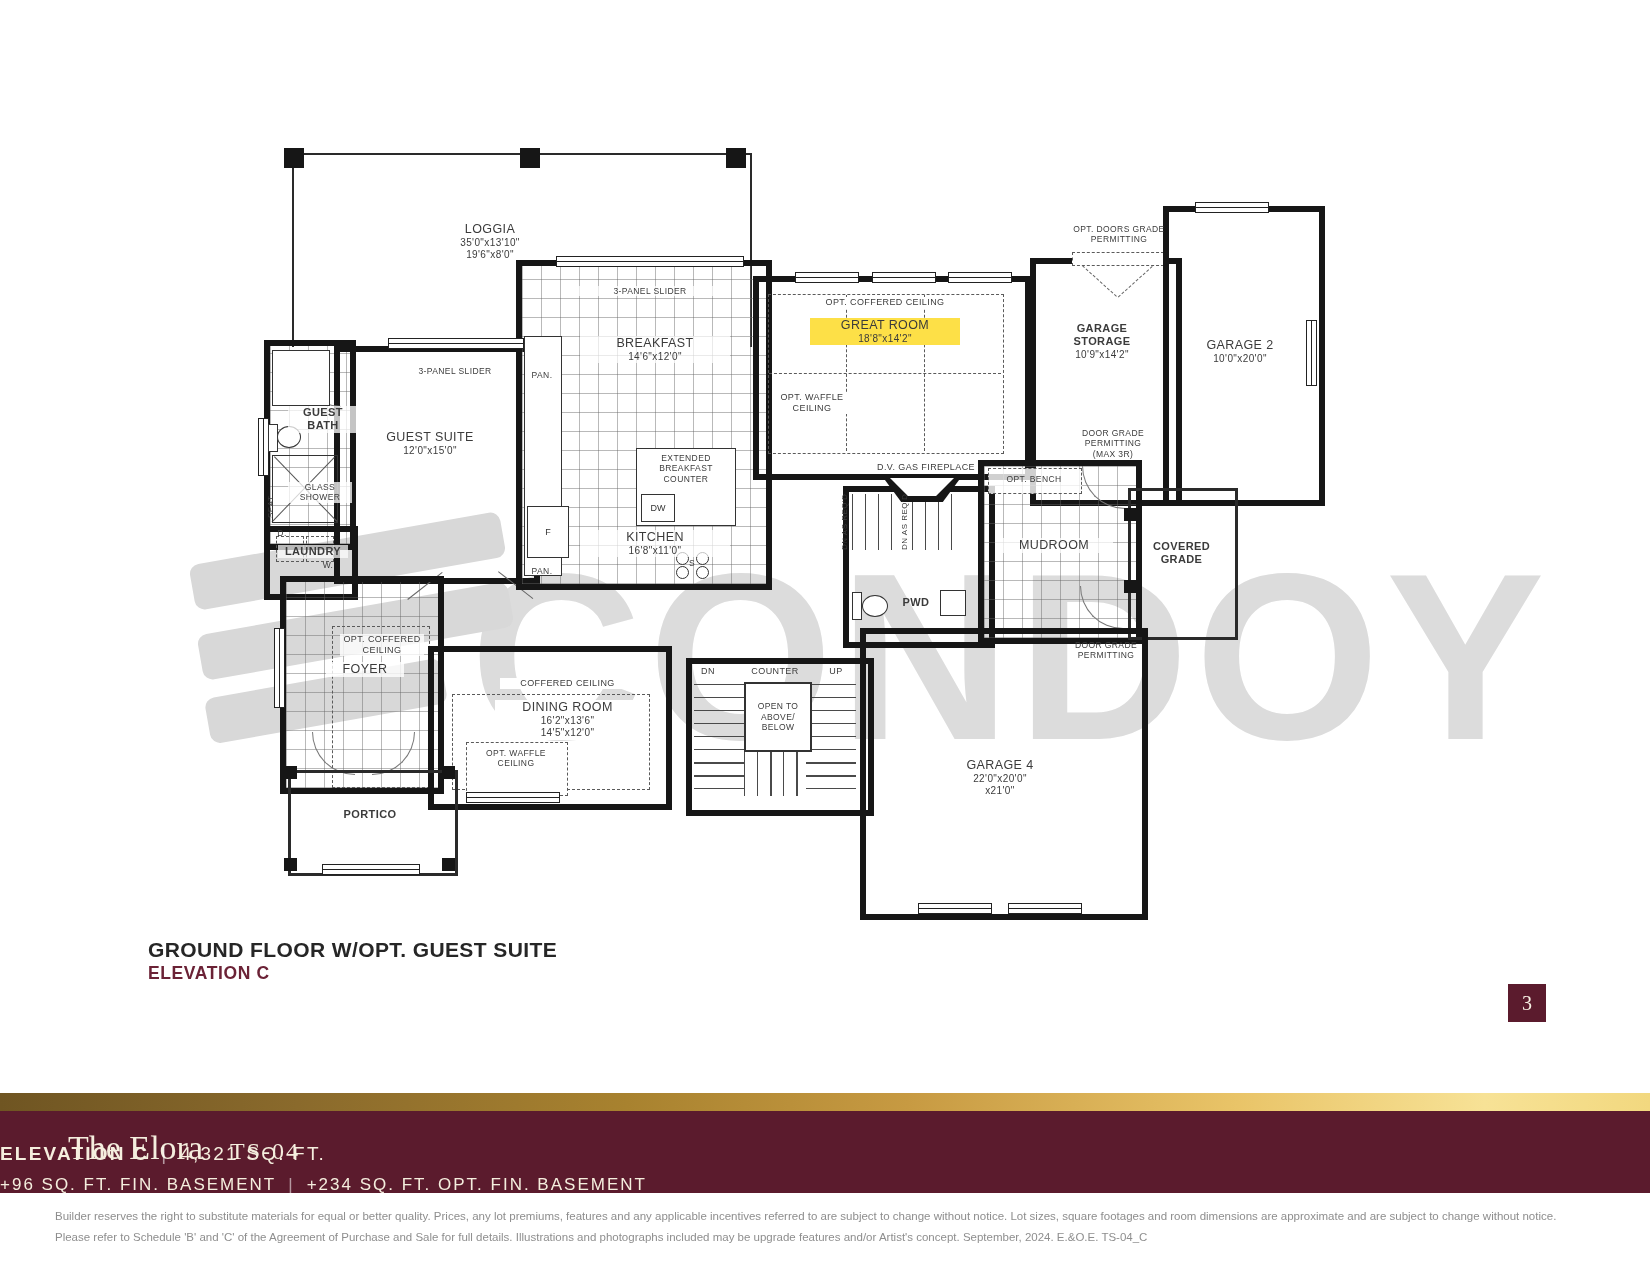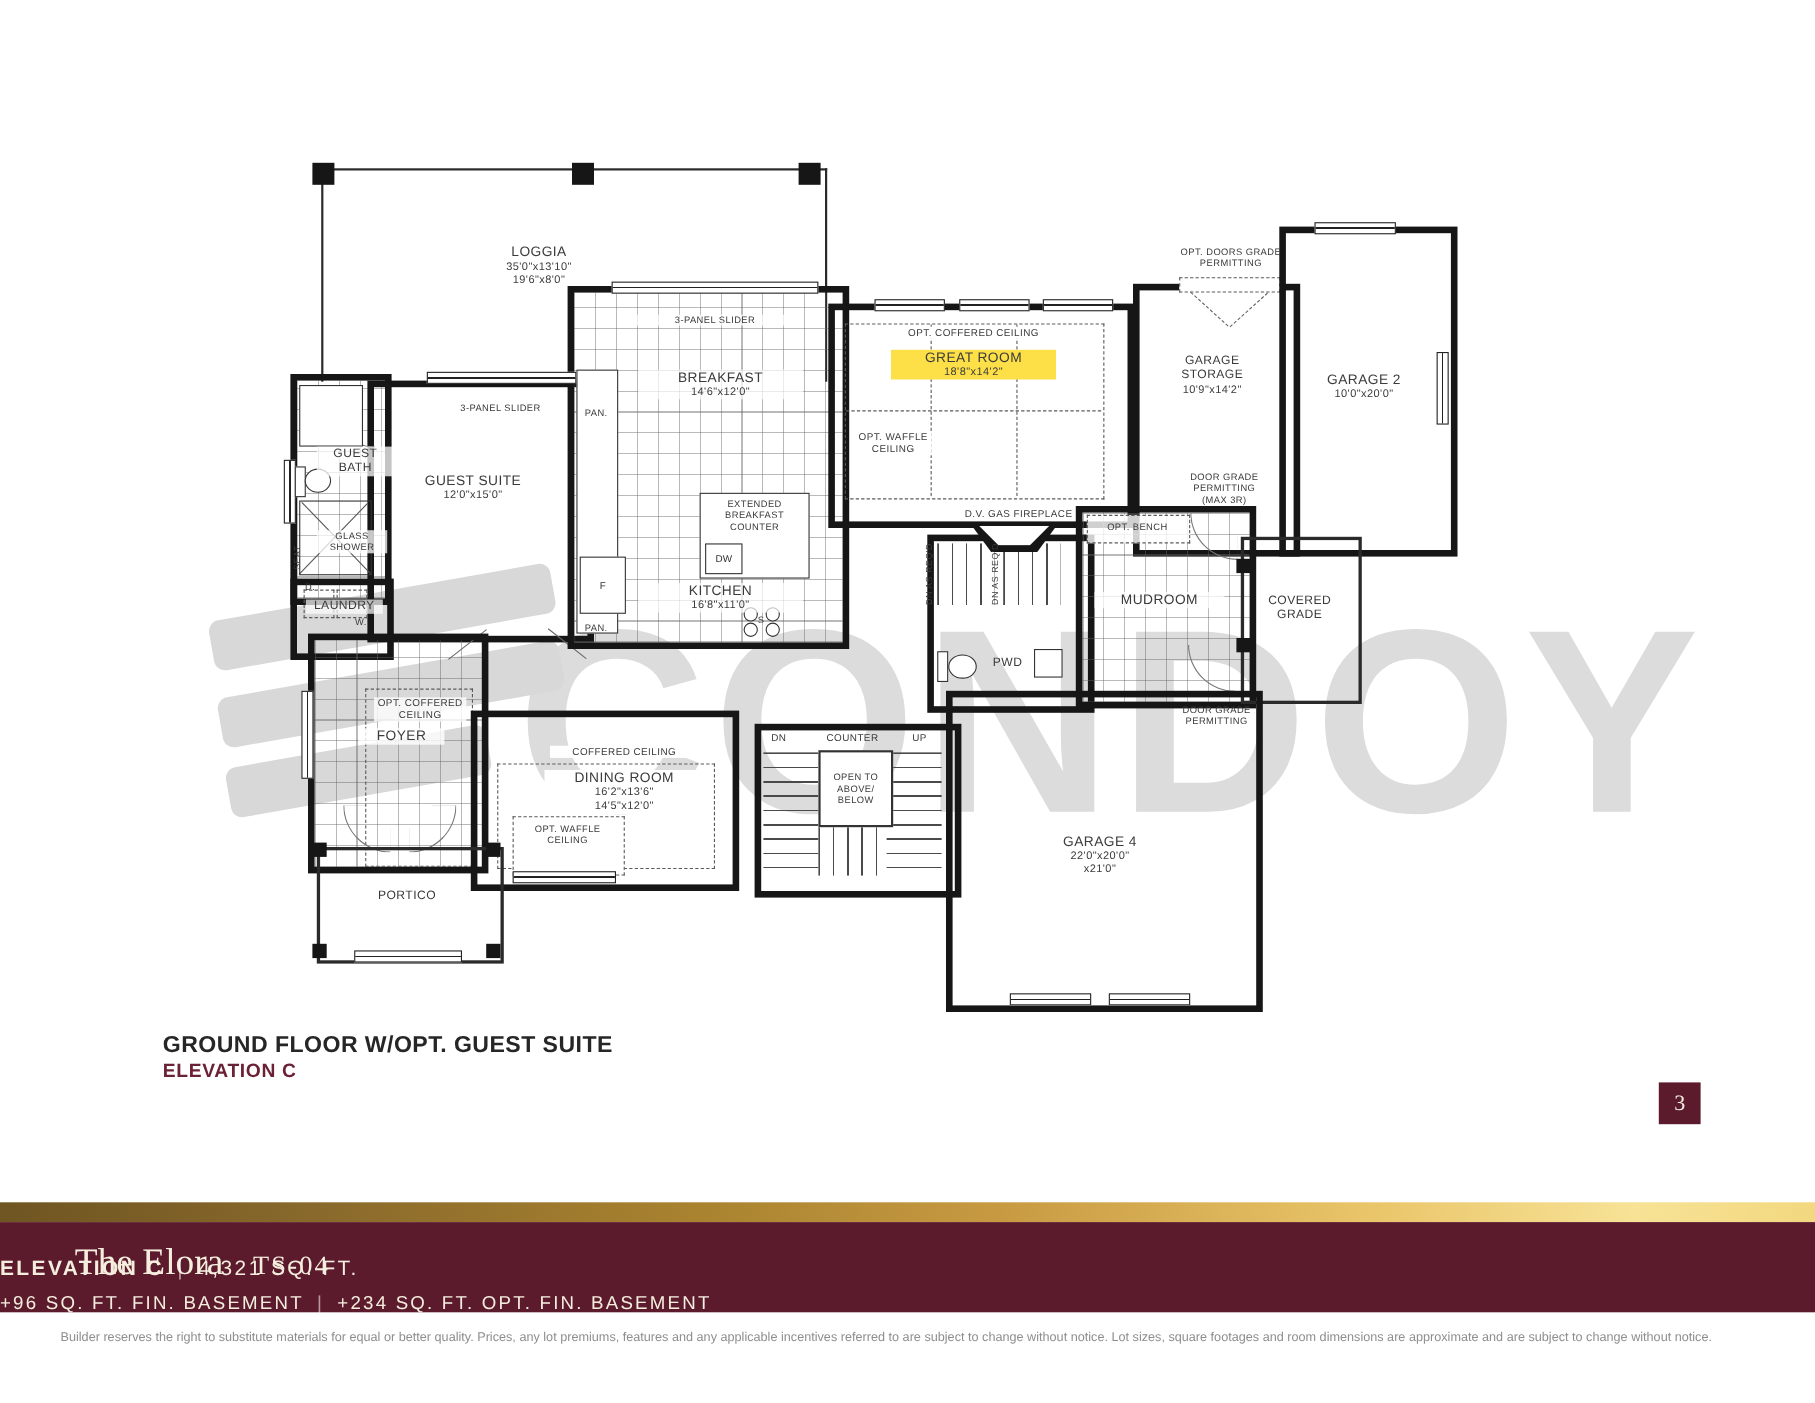--- a/index.html
+++ b/index.html
@@ -29,21 +29,21 @@
   .dashline-h{position:absolute;border-top:1.5px dashed #5a5a5a;height:0;}
   .win-h{position:absolute;height:9px;background:#fff linear-gradient(to bottom,transparent 42%,#222 42%,#222 58%,transparent 58%);border:1px solid #222;z-index:3;}
   .win-v{position:absolute;width:9px;background:#fff linear-gradient(to right,transparent 42%,#222 42%,#222 58%,transparent 58%);border:1px solid #222;z-index:3;}
   .colsq{position:absolute;width:20px;height:20px;background:#161616;z-index:2;}
   .post{position:absolute;width:13px;height:13px;background:#161616;z-index:2;}
   .arc{position:absolute;border:1.4px solid #777;border-top:none;border-right:none;border-bottom-left-radius:100%;}
   .vline{position:absolute;width:0;border-left:1.4px solid #666;transform-origin:top left;}
   .lbl{position:absolute;color:#3b3b3b;text-align:center;line-height:1.22;letter-spacing:.4px;z-index:4;}
   .lbl span{display:block;}
   .s12{font-size:12.5px;font-weight:500;}
-  .s11{font-size:11px;font-weight:400;}
+  .s11{font-size:11px;font-weight:700;}
   .s10{font-size:10px;}
   .s9{font-size:9px;}
   .s8{font-size:8.5px;}
   .vlabel{position:absolute;writing-mode:vertical-rl;transform:rotate(180deg);font-size:8px;color:#3b3b3b;text-align:center;letter-spacing:.5px;z-index:4;}
   .fixbox{position:absolute;border:1.5px solid #333;background:#fff;z-index:3;display:flex;align-items:center;justify-content:center;font-size:9px;color:#333;}
   .burner{position:absolute;width:11px;height:11px;border:1.2px solid #333;border-radius:50%;background:#fff;z-index:3;}
   
   .toilet-bowl{position:absolute;border:1.4px solid #333;border-radius:50%;background:#fff;z-index:3;}
   .toilet-tank{position:absolute;border:1.4px solid #333;background:#fff;z-index:3;}
   .xline{position:absolute;width:0;border-left:1px solid #555;transform-origin:top left;z-index:2;}
@@ -269,13 +269,14 @@
   <div class="fc fc1">
     <b>ELEVATION C</b><span class="sep">|</span><span>4,321 SQ. FT.</span>
   </div>
   <div class="fc fc2">
     <span>+96 SQ. FT. FIN. BASEMENT</span><span class="sep">|</span><span>+234 SQ. FT. OPT. FIN. BASEMENT</span>
   </div>
 </div>
 
 <div class="disc">
   <div>Builder reserves the right to substitute materials for equal or better quality. Prices, any lot premiums, features and any applicable incentives referred to are subject to change without notice. Lot sizes, square footages and room dimensions are approximate and are subject to change without notice.</div>
+  <div>Please refer to Schedule 'B' and 'C' of the Agreement of Purchase and Sale for full details. Illustrations and photographs included may be upgrade features and/or Artist's concept. September, 2024. E.&amp;O.E. TS-04_C</div>
 </div>
 
 </body></html>

